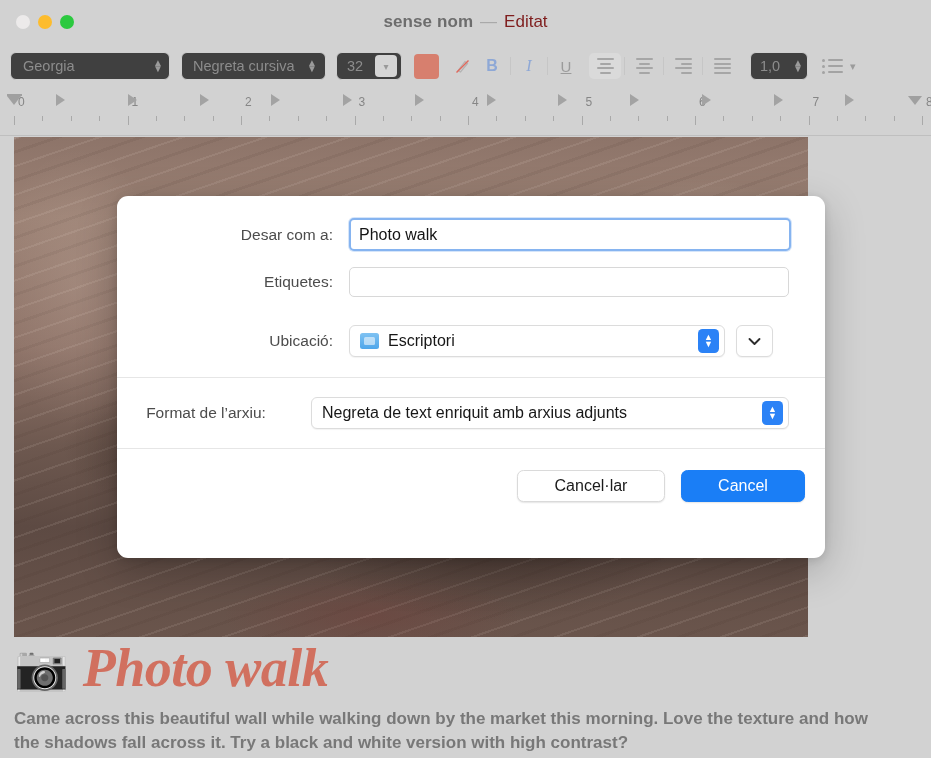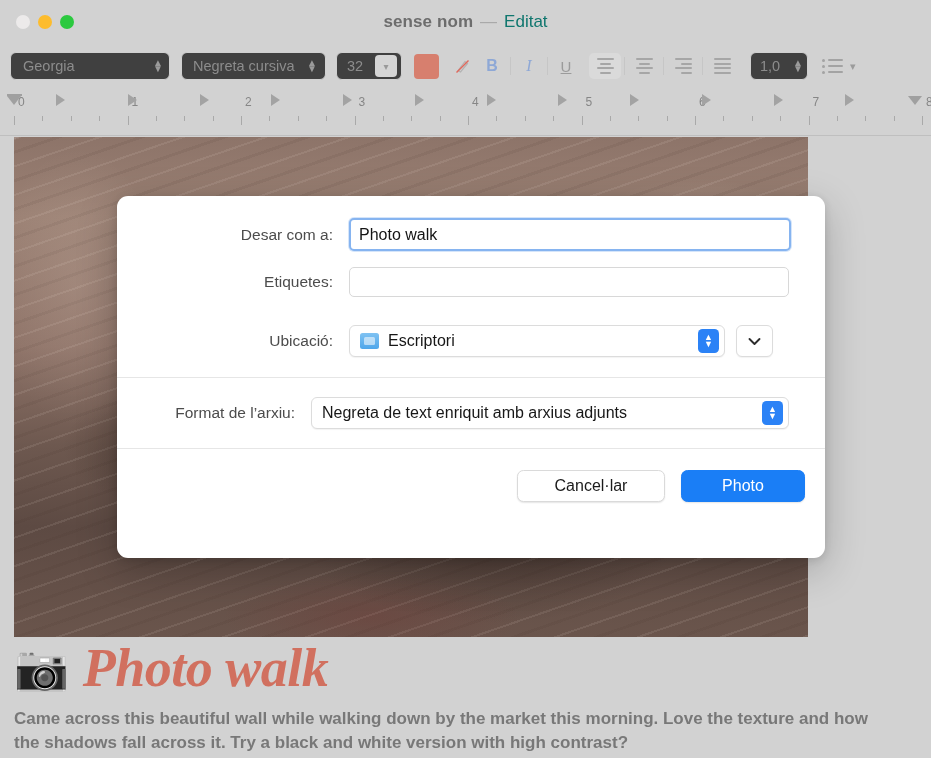--- a/index.html
+++ b/index.html
@@ -20,21 +20,21 @@
   .light { width: 14px; height: 14px; border-radius: 50%; }
   .light.close { background: #eceaea; }
   .light.min   { background: #fdbc2d; }
   .light.max   { background: #2bc93f; }
   .title-wrap {
     position: absolute; top: 0; left: 0; width: 931px; height: 44px;
     display: flex; align-items: center; justify-content: center; gap: 7px;
   }
   .title-main { font-size: 17px; font-weight: bold; color: #6d6d6d; letter-spacing: .1px; }
   .title-dash { font-size: 17px; color: #a8a8a8; }
-  .title-sub  { font-size: 17px; color: #0f766e; }
+  .title-sub  { font-size: 17px; color: #7f1d1d; }
 
   
   .toolbar {
     position: absolute; top: 44px; left: 0; width: 931px; height: 44px;
     display: flex; align-items: center; padding: 0 10px; gap: 0;
     background: #d2d2d2;
   }
   .ctl {
     background: #404040; border: 1px solid #d0d0d0; border-radius: 6px;
     height: 28px; display: flex; align-items: center;
@@ -186,21 +186,21 @@
     color: #fff; font-size: 9px; line-height: 7.5px; margin-left: auto;
   }
   .chev-btn {
     width: 37px; height: 32px; border: 1px solid #dcdcdc; border-radius: 6px;
     background: #fff; display: flex; align-items: center; justify-content: center;
     margin-left: 11px; font-size: 12px; color: #3a3a3a;
     box-shadow: 0 1px 1px rgba(0,0,0,.05);
   }
   .divider { height: 1px; background: #e6e6e6; }
   .dlg-sec.mid { padding: 19px 0; }
-  .row-label.fmt { width: 194px; }
+  .row-label.fmt { width: 194px; text-align: center; }
   .popup.format { width: 478px; }
   .dlg-sec.bottom { padding: 21px 20px 23px; display: flex; justify-content: flex-end; gap: 16px; }
   .btn {
     height: 32px; border-radius: 6.5px; display: flex; align-items: center; justify-content: center;
     font-size: 16px; box-shadow: 0 1px 1.5px rgba(0,0,0,.10);
   }
   .btn.cancel { width: 148px; background: #fff; border: 1px solid #dadada; color: #1a1a1a; }
   .btn.save   { width: 124px; background: #1a7ef6; color: #fff; border: 1px solid #1a7ef6; }
 </style>
 </head>
@@ -444,17 +444,17 @@
             <span>▼</span>
           </span>
         </div>
       </div>
     </div>
 
     <div class="divider"></div>
 
     <div class="dlg-sec bottom">
       <div class="btn cancel">Cancel·lar</div>
-      <div class="btn save">Photo</div>
+      <div class="btn save">Cancel</div>
     </div>
   </div>
 
 </div>
 
 </body></html>

